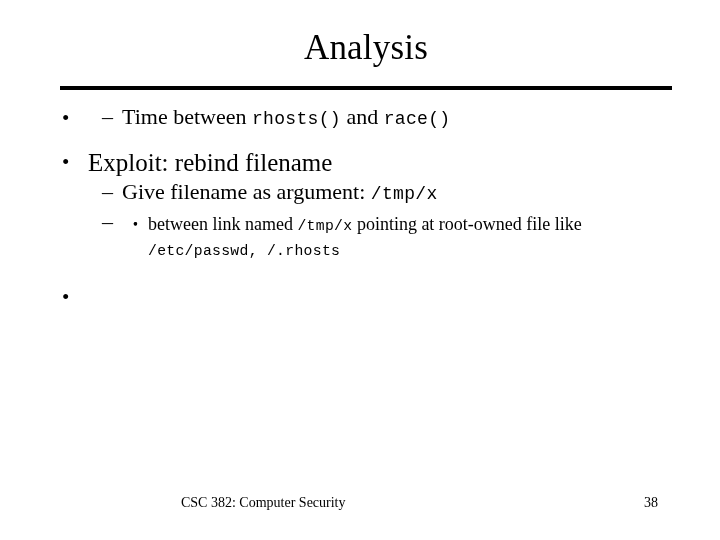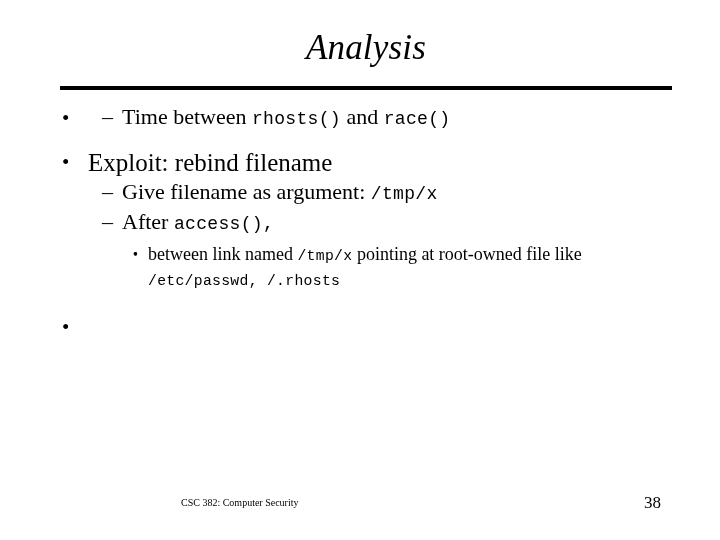--- a/index.html
+++ b/index.html
@@ -25,21 +25,20 @@
   .slide-title {
     position: absolute;
     left: 60px;
     top: 28px;
     width: 612px;
     text-align: center;
     font-size: 35px;
     line-height: 40px;
     font-weight: normal;
     letter-spacing: 0.2px;
-    font-style: italic;
   }
 
   
   .title-rule {
     position: absolute;
     left: 60px;
     top: 86px;
     width: 612px;
     height: 4px;
     background: #000000;
@@ -117,28 +116,28 @@
     font-size: 0.82em;
     letter-spacing: 0.3px;
     white-space: pre;
   }
 
   
   .footer-left {
     position: absolute;
     left: 181px;
     top: 496px;
-    font-size: 10px;
+    font-size: 14px;
     line-height: 14px;
   }
   .footer-right {
     position: absolute;
     left: 644px;
     top: 496px;
-    font-size: 17px;
+    font-size: 14px;
     line-height: 14px;
   }
 </style>
 </head>
 <body>
 
 <div class="slide">
 
   <div class="slide-title">Analysis</div>
 
@@ -160,21 +159,20 @@
       <span><span>Exploit: rebind filename</span></span>
     </div>
 
     <div class="line lvl2">
       <span class="marker">–</span>
       <span><span>Give filename as argument: </span><code class="mono">/tmp/x</code></span>
     </div>
 
     <div class="line lvl2">
       <span class="marker">–</span>
-      <span><span>After </span><code class="mono">access(),</code></span>
     </div>
 
     <div class="line lvl3 gap-lvl3">
       <span class="marker">•</span>
     </div>
 
     <div class="line lvl3 gap-lvl3">
       <span class="marker">•</span>
       <span class="wrapbox"><span>between link named </span><code class="mono">/tmp/x</code><span> pointing at root-owned file like </span><code class="mono">/etc/passwd, /.rhosts</code></span>
     </div>

